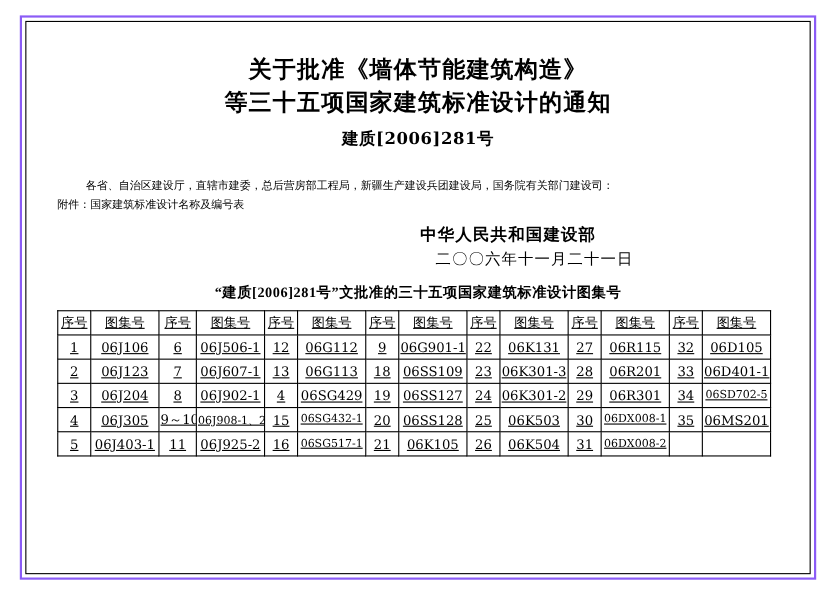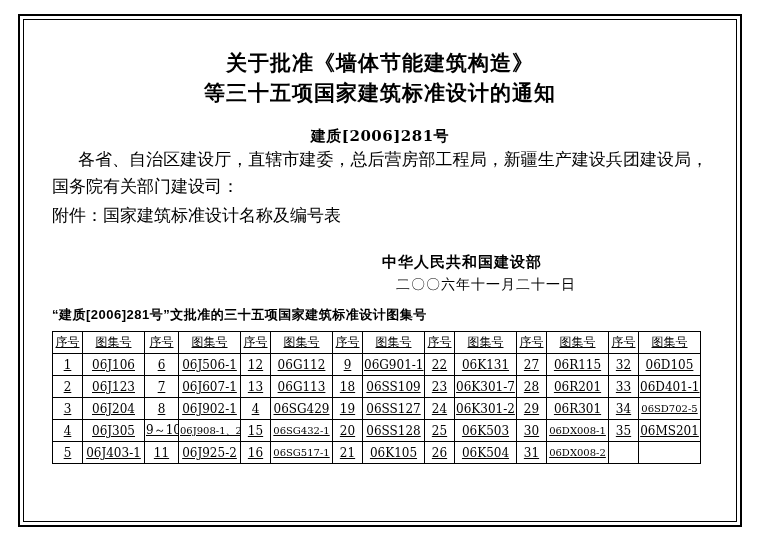--- a/index.html
+++ b/index.html
@@ -20,21 +20,21 @@
     height: 541px;
     box-sizing: border-box;
     background: #fff;
   }
   .outer-border {
     position: absolute;
     left: 18px;
     top: 14px;
     right: 18px;
     bottom: 14px;
-    border: 2px solid #000000;
+    border: 2px solid #8b5cf6;
     padding-left: 36px;
   }
   .inner-border {
     position: absolute;
     left: 3px;
     top: 3px;
     right: 3px;
     bottom: 3px;
     border: 1px solid #000;
     padding: 14px 28px 0 28px;
@@ -51,61 +51,62 @@
     font-size: 21px;
     font-weight: bold;
     letter-spacing: 1px;
     line-height: 1.45;
   }
   .doc-number {
     text-align: center;
     font-family: "DejaVu Serif", "Liberation Serif", serif;
     font-size: 15px;
     font-weight: bold;
-    margin-top: 18px;
+    margin-top: 8px;
     letter-spacing: 0.5px;
   }
 
   .body-text {
-    margin-top: 0;
-    font-family: Liberation Serif, serif;
-    font-size: 17px;
+    margin-top: 27px;
+    font-family: Liberation Mono, monospace;
+    font-size: 10px;
     line-height: 1.62;
     text-align: justify;
   }
   .body-text p {
     margin: 0 0 1px 0;
   }
   .indent2 {
     text-indent: 26px;
   }
 
   .signature {
-    margin-top: 24px;
+    margin-top: 8px;
     text-align: left;
     padding-left: 330px;
     font-family: "DejaVu Serif", "Liberation Serif", serif;
   }
   .sig-org {
     font-size: 15px;
     font-weight: bold;
     letter-spacing: 1px;
   }
   .sig-date {
     font-size: 14px;
     letter-spacing: 1px;
     margin-top: 4px;
     padding-left: 14px;
   }
 
   .table-caption {
     margin-top: 12px;
-    font-family: Liberation Sans, sans-serif;
+    font-family: Liberation Serif, serif;
     font-size: 13px;
     font-weight: bold;
+    text-align: center;
     letter-spacing: 0.5px;
   }
 
   .table-wrap {
     margin-top: 7px;
     display: flex;
     justify-content: flex-start;
     text-decoration: underline;
   }
   table.atlas {
@@ -213,21 +214,21 @@
               <tr>
                 <td>2</td>
                 <td>06J123</td>
                 <td>7</td>
                 <td>06J607-1</td>
                 <td>13</td>
                 <td>06G113</td>
                 <td>18</td>
                 <td>06SS109</td>
                 <td>23</td>
-                <td>06K301-7</td>
+                <td>06K301-3</td>
                 <td>28</td>
                 <td>06R201</td>
                 <td>33</td>
                 <td>06D401-1</td>
               </tr>
               <tr>
                 <td>3</td>
                 <td>06J204</td>
                 <td>8</td>
                 <td>06J902-1</td>

